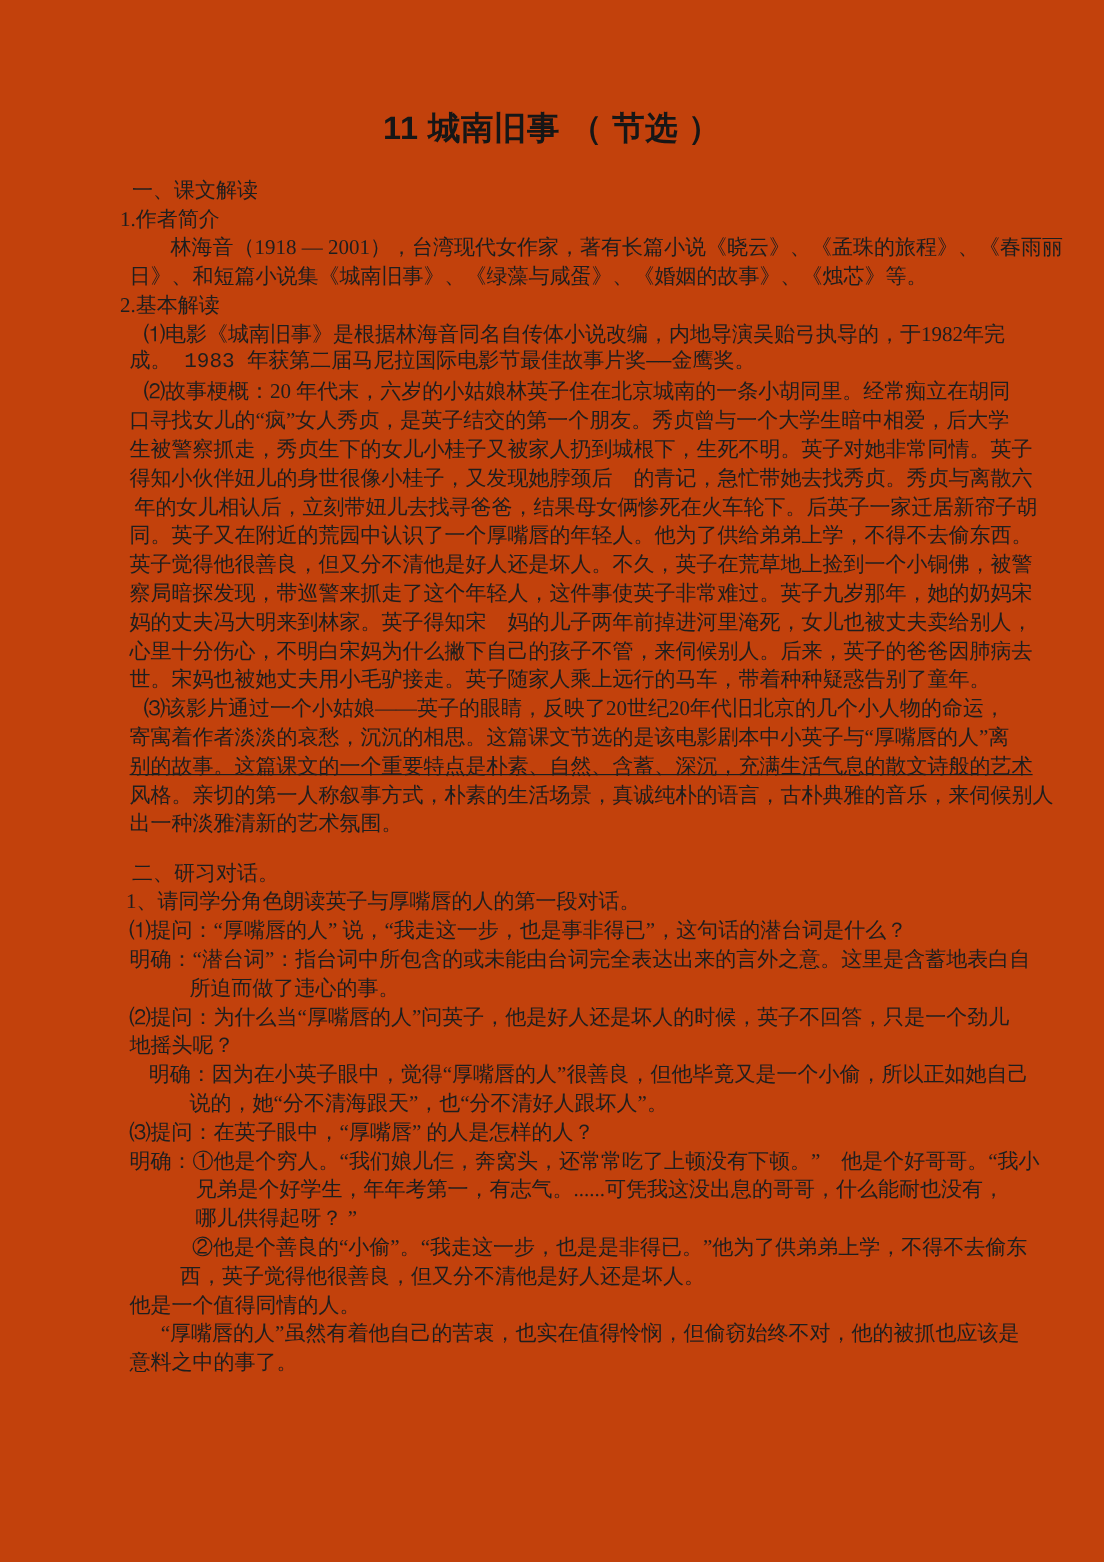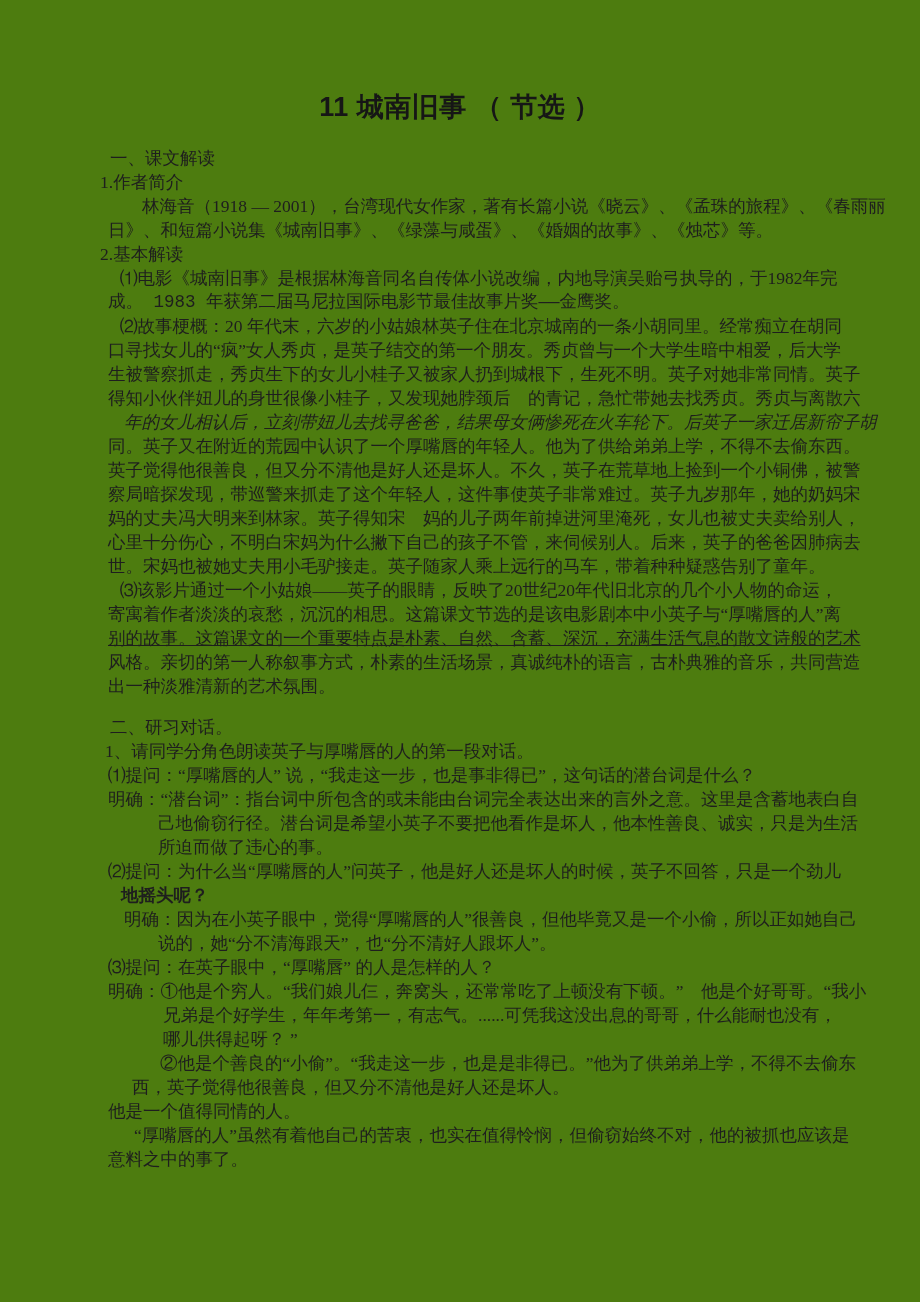--- a/index.html
+++ b/index.html
@@ -1,20 +1,20 @@
 <!DOCTYPE html>
 <html><head>
 <meta charset="utf-8">
 <style>
   html,body{margin:0;padding:0;}
   body{background:#e8e8e8;}
   .page{
     position:relative;
     width:920px;height:1302px;
-    background:#4d7c0f;
+    background:#c2410c;
     margin:0 auto;
     overflow:hidden;
     color:#1e1e1e;
   }
   .doc-title{
     position:absolute;
     top:90px;left:0;width:920px;
     text-align:center;
     font-family:"Liberation Sans","DejaVu Sans",sans-serif;
     font-weight:bold;
@@ -52,49 +52,48 @@
         <div class="line" style="margin-left: -8px;">1.作者简介</div>
         <div class="line" style="margin-left: 34px;">林海音（1918 — 2001），台湾现代女作家，著有长篇小说《晓云》、《孟珠的旅程》、《春雨丽</div>
         <div class="line" style="margin-left: 0px;">日》、和短篇小说集《城南旧事》、《绿藻与咸蛋》、《婚姻的故事》、《烛芯》等。</div>
         <div class="line" style="margin-left: -8px;">2.基本解读</div>
         <div class="line" style="margin-left: 12px;">⑴电影《城南旧事》是根据林海音同名自传体小说改编，内地导演吴贻弓执导的，于1982年完</div>
         <div class="line" style="margin-left: 0px; font-family: Liberation Mono, monospace;">成。 1983 年获第二届马尼拉国际电影节最佳故事片奖——金鹰奖。</div>
         <div class="line" style="margin-left: 12px;">⑵故事梗概：20 年代末，六岁的小姑娘林英子住在北京城南的一条小胡同里。经常痴立在胡同</div>
         <div class="line" style="margin-left: 0px;">口寻找女儿的“疯”女人秀贞，是英子结交的第一个朋友。秀贞曾与一个大学生暗中相爱，后大学</div>
         <div class="line" style="margin-left: 0px;">生被警察抓走，秀贞生下的女儿小桂子又被家人扔到城根下，生死不明。英子对她非常同情。英子</div>
         <div class="line" style="margin-left: 0px;">得知小伙伴妞儿的身世很像小桂子，又发现她脖颈后　的青记，急忙带她去找秀贞。秀贞与离散六</div>
-        <div class="line" style="margin-left: 16px; font-style: italic;">年的女儿相认后，立刻带妞儿去找寻爸爸，结果母女俩惨死在火车轮下。后英子一家迁居新帘子胡</div>
+        <div class="line" style="margin-left: 4px;">年的女儿相认后，立刻带妞儿去找寻爸爸，结果母女俩惨死在火车轮下。后英子一家迁居新帘子胡</div>
         <div class="line" style="margin-left: 0px;">同。英子又在附近的荒园中认识了一个厚嘴唇的年轻人。他为了供给弟弟上学，不得不去偷东西。</div>
         <div class="line" style="margin-left: 0px;">英子觉得他很善良，但又分不清他是好人还是坏人。不久，英子在荒草地上捡到一个小铜佛，被警</div>
         <div class="line" style="margin-left: 0px;">察局暗探发现，带巡警来抓走了这个年轻人，这件事使英子非常难过。英子九岁那年，她的奶妈宋</div>
         <div class="line" style="margin-left: 0px;">妈的丈夫冯大明来到林家。英子得知宋　妈的儿子两年前掉进河里淹死，女儿也被丈夫卖给别人，</div>
         <div class="line" style="margin-left: 0px;">心里十分伤心，不明白宋妈为什么撇下自己的孩子不管，来伺候别人。后来，英子的爸爸因肺病去</div>
         <div class="line" style="margin-left: 0px;">世。宋妈也被她丈夫用小毛驴接走。英子随家人乘上远行的马车，带着种种疑惑告别了童年。</div>
         <div class="line" style="margin-left: 12px;">⑶该影片通过一个小姑娘——英子的眼睛，反映了20世纪20年代旧北京的几个小人物的命运，</div>
         <div class="line" style="margin-left: 0px;">寄寓着作者淡淡的哀愁，沉沉的相思。这篇课文节选的是该电影剧本中小英子与“厚嘴唇的人”离</div>
         <div class="line" style="margin-left: 0px; text-decoration: underline;">别的故事。这篇课文的一个重要特点是朴素、自然、含蓄、深沉，充满生活气息的散文诗般的艺术</div>
-        <div class="line" style="margin-left: 0px;">风格。亲切的第一人称叙事方式，朴素的生活场景，真诚纯朴的语言，古朴典雅的音乐，共同营造</div>
+        <div class="line" style="margin-left: 0px;">风格。亲切的第一人称叙事方式，朴素的生活场景，真诚纯朴的语言，古朴典雅的音乐，来伺候别人</div>
         <div class="line" style="margin-left: 0px;">出一种淡雅清新的艺术氛围。</div>
       </div>
     <div class="section-gap"></div>
     <div class="section">
         <div class="line" style="margin-left: 2px;">二、研习对话。</div>
         <div class="line" style="margin-left: -3px;">1、请同学分角色朗读英子与厚嘴唇的人的第一段对话。</div>
         <div class="line" style="margin-left: 0px;">⑴提问：“厚嘴唇的人” 说，“我走这一步，也是事非得已”，这句话的潜台词是什么？</div>
         <div class="line" style="margin-left: 0px;">明确：“潜台词”：指台词中所包含的或未能由台词完全表达出来的言外之意。这里是含蓄地表白自</div>
-        <div class="line" style="margin-left: 50px;">己地偷窃行径。潜台词是希望小英子不要把他看作是坏人，他本性善良、诚实，只是为生活</div>
         <div class="line" style="margin-left: 50px;">所迫而做了违心的事。</div>
         <div class="line" style="margin-left: 0px;">⑵提问：为什么当“厚嘴唇的人”问英子，他是好人还是坏人的时候，英子不回答，只是一个劲儿</div>
-        <div class="line" style="margin-left: 13px; font-weight: bold;">地摇头呢？</div>
+        <div class="line" style="margin-left: 0px;">地摇头呢？</div>
         <div class="line" style="margin-left: 16px;">明确：因为在小英子眼中，觉得“厚嘴唇的人”很善良，但他毕竟又是一个小偷，所以正如她自己</div>
         <div class="line" style="margin-left: 50px;">说的，她“分不清海跟天”，也“分不清好人跟坏人”。</div>
         <div class="line" style="margin-left: 0px;">⑶提问：在英子眼中，“厚嘴唇” 的人是怎样的人？</div>
         <div class="line" style="margin-left: 0px;">明确：①他是个穷人。“我们娘儿仨，奔窝头，还常常吃了上顿没有下顿。”　他是个好哥哥。“我小</div>
         <div class="line" style="margin-left: 55px;">兄弟是个好学生，年年考第一，有志气。......可凭我这没出息的哥哥，什么能耐也没有，</div>
         <div class="line" style="margin-left: 55px;">哪儿供得起呀？ ”</div>
         <div class="line" style="margin-left: 52px;">②他是个善良的“小偷”。“我走这一步，也是是非得已。”他为了供弟弟上学，不得不去偷东</div>
-        <div class="line" style="margin-left: 24px;">西，英子觉得他很善良，但又分不清他是好人还是坏人。</div>
+        <div class="line" style="margin-left: 42px;">西，英子觉得他很善良，但又分不清他是好人还是坏人。</div>
         <div class="line" style="margin-left: 0px;">他是一个值得同情的人。</div>
         <div class="line" style="margin-left: 26px;">“厚嘴唇的人”虽然有着他自己的苦衷，也实在值得怜悯，但偷窃始终不对，他的被抓也应该是</div>
         <div class="line" style="margin-left: 0px;">意料之中的事了。</div>
       </div>
   </div>
 </div>
 
 </body></html>

